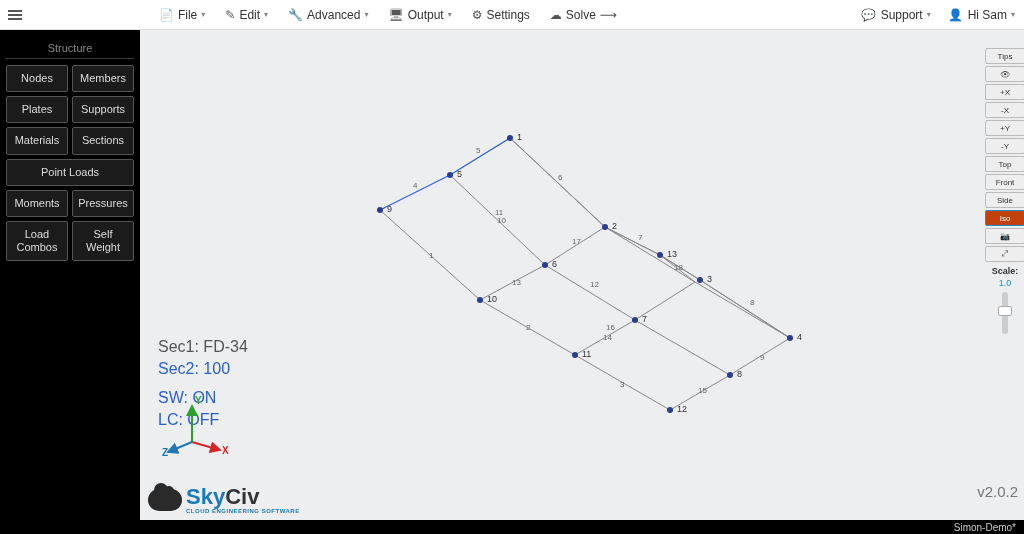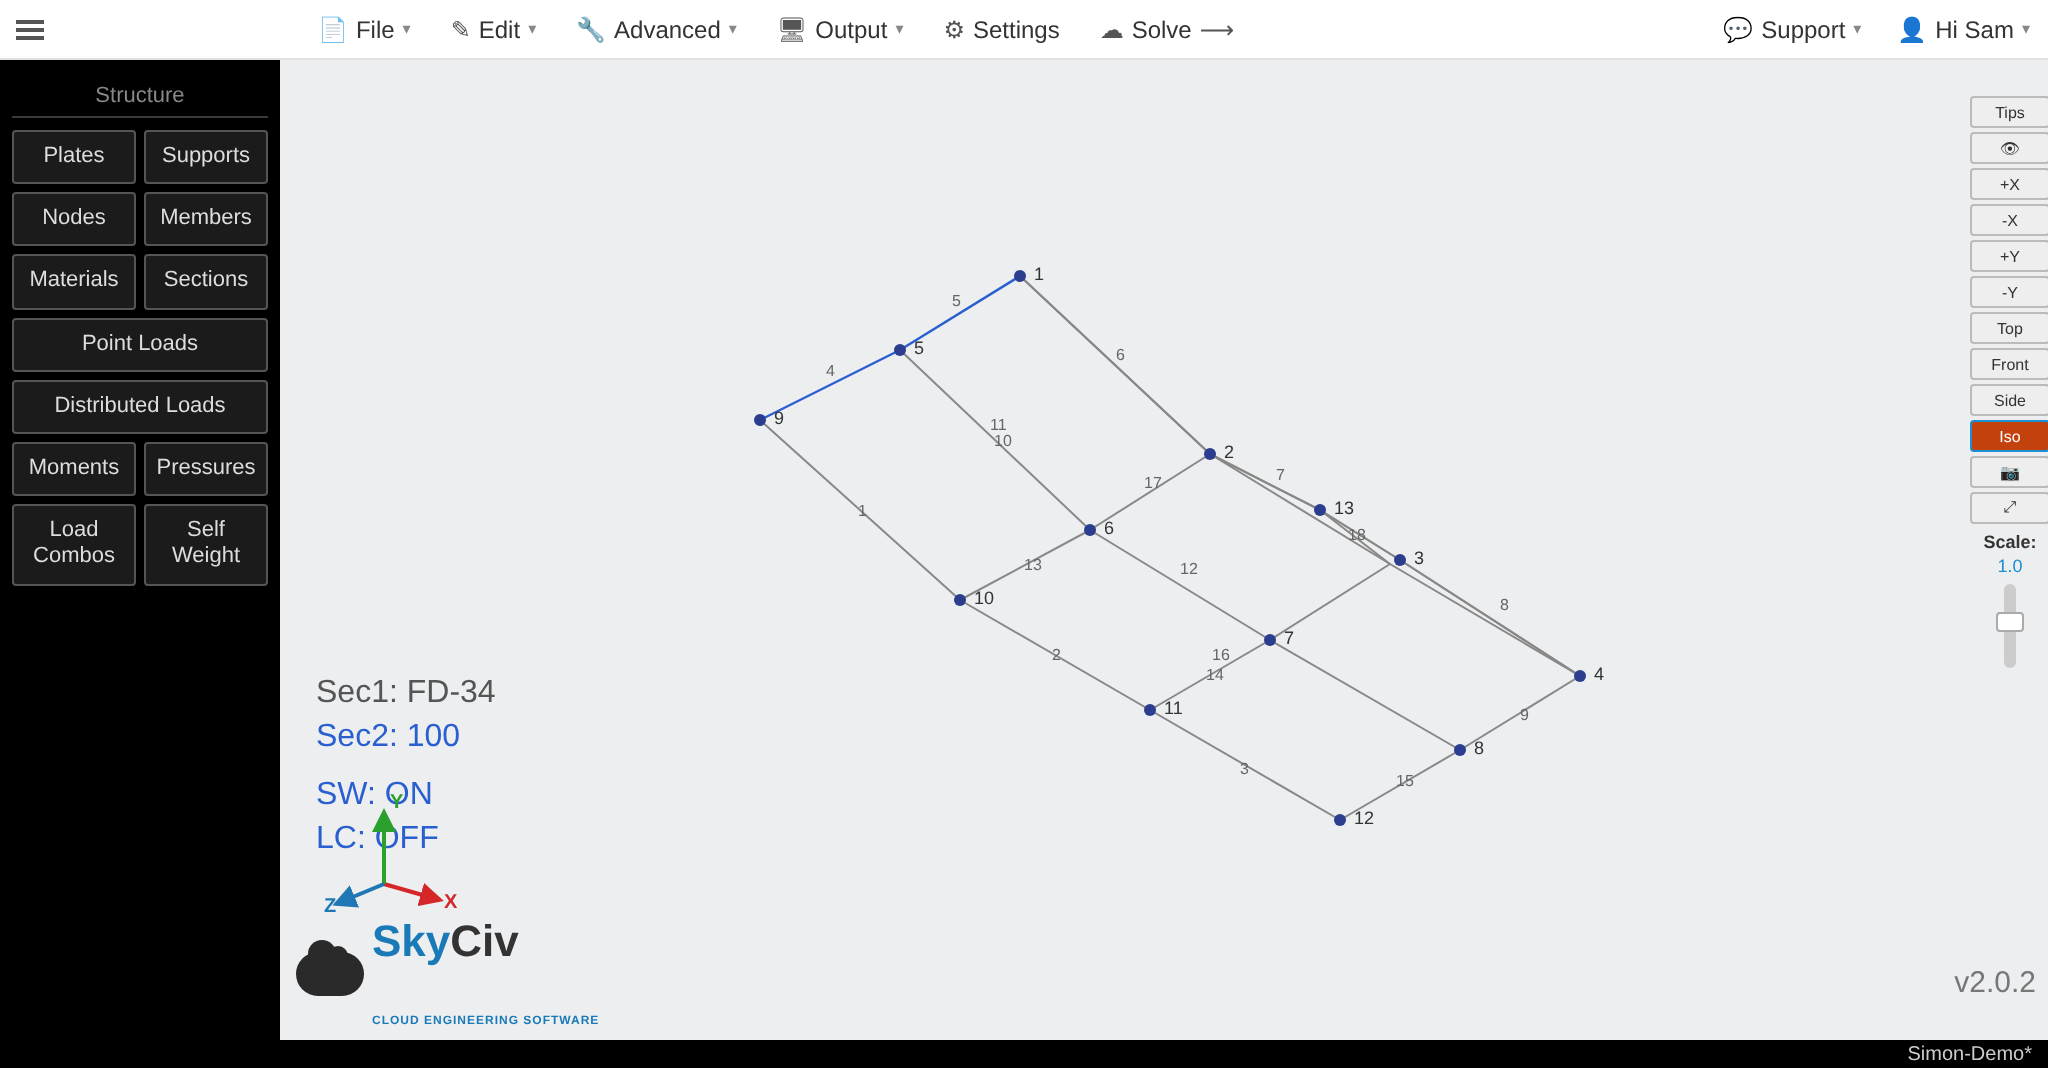--- a/index.html
+++ b/index.html
@@ -27,21 +27,21 @@
   .infotxt { position:absolute; left:18px; top:306px; font-size:16px; line-height:1.4;}
   .sec1 {color:#555;} .sec2{color:#2a5fd0;} .sw{color:#2a5fd0;} .lc{color:#2a5fd0;}
   .version { position:absolute; right:6px; bottom:20px; font-size:15px; color:#777;}
   
   .axes { position:absolute; left:22px; top:362px; width:70px; height:70px;}
   
   .logo { position:absolute; left:8px; bottom:6px; display:flex; align-items:center; gap:4px;}
   .logo .cloud { width:34px; height:22px; background:#2a2a2a; border-radius:12px; position:relative;}
   .logo .cloud::before{content:'';position:absolute;left:6px;top:-6px;width:14px;height:14px;border-radius:50%;background:#2a2a2a;}
   .logo .cloud::after{content:'';position:absolute;left:16px;top:-3px;width:10px;height:10px;border-radius:50%;background:#2a2a2a;}
-  .logo .txt { display:flex; flex-direction:column; line-height:1;gap:26px;}
+  .logo .txt { display:flex; flex-direction:column; line-height:1;}
   .logo .big{ font-size:22px; font-weight:600; color:#333;}
   .logo .big .sky{color:#1a7ab8;}
   .logo .sub {font-size:6px; letter-spacing:0.5px; color:#1a7ab8; font-weight:600;}
   
   .rstrip{position:absolute; right:4px; top:48px; width:30px; display:flex; flex-direction:column; gap:2px; align-items:center;}
   .rb{ width:40px; height:16px; background:#eee; border:1px solid #bbb; border-radius:2px; font-size:8px; display:flex; align-items:center; justify-content:center; cursor:pointer; color:#333;}
   .rb.active{ background:#c2410c; color:#fff; border-color:#1a8fd4;}
   .scalelbl{font-size:9px; font-weight:600; margin-top:2px; color:#333;}
   .scaleval{font-size:9px; color:#1a8fd4;}
   .slider{ width:6px; height:42px; background:#ccc; border-radius:3px; margin-top:2px; position:relative;}
@@ -106,37 +106,34 @@
         <span class="mi-icon">👤</span>
         <span>Hi Sam</span>
         <span class="caret">▾</span>
       </div>
   </div>
 </div>
 
 <div class="leftpanel">
   <div class="section-title">Structure</div>
   <div class="btn-row">
+    <div class="lp-btn">Nodes</div>
+    <div class="lp-btn">Members</div>
+  </div>
+  <div class="btn-row">
     <div class="lp-btn">Plates</div>
     <div class="lp-btn">Supports</div>
   </div>
   <div class="btn-row">
-    <div class="lp-btn">Nodes</div>
-    <div class="lp-btn">Members</div>
-  </div>
-  <div class="btn-row">
     <div class="lp-btn">Materials</div>
     <div class="lp-btn">Sections</div>
   </div>
 
   <div class="btn-row">
       <div class="lp-btn full">Point Loads</div>
-    </div>
-  <div class="btn-row">
-      <div class="lp-btn full">Distributed Loads</div>
     </div>
   <div class="btn-row">
     <div class="lp-btn">Moments</div>
     <div class="lp-btn">Pressures</div>
   </div>
   <div class="btn-row">
     <div class="lp-btn">Load Combos</div>
     <div class="lp-btn">Self Weight</div>
   </div>
 </div>

